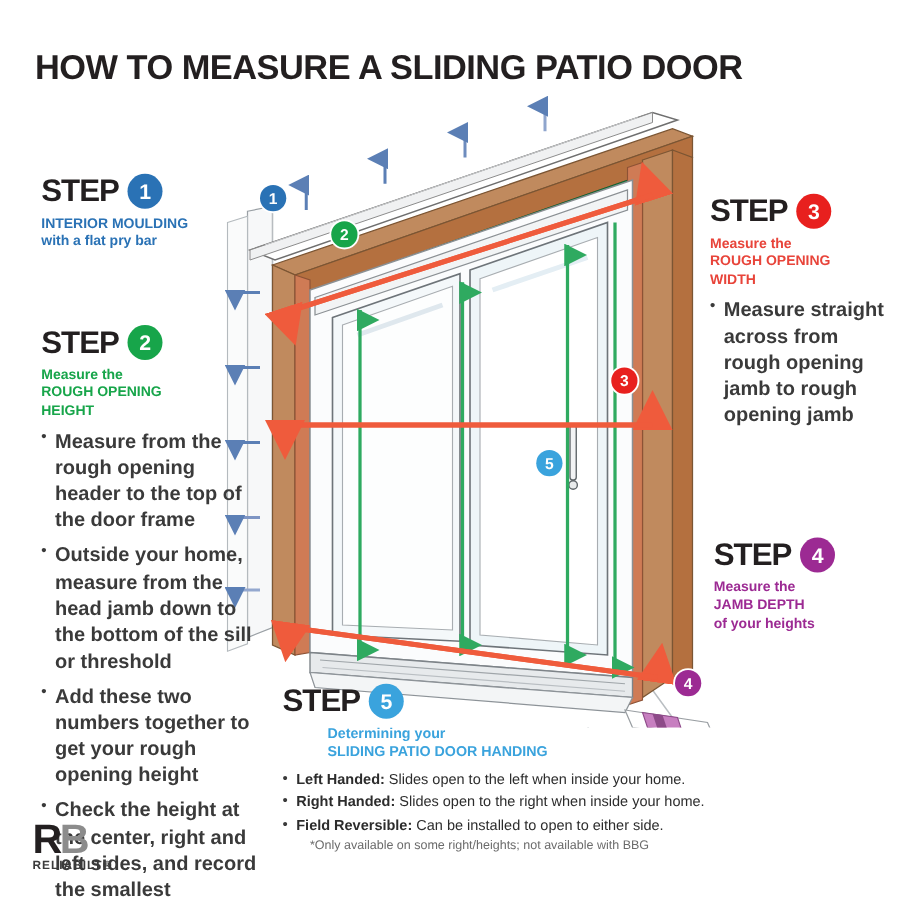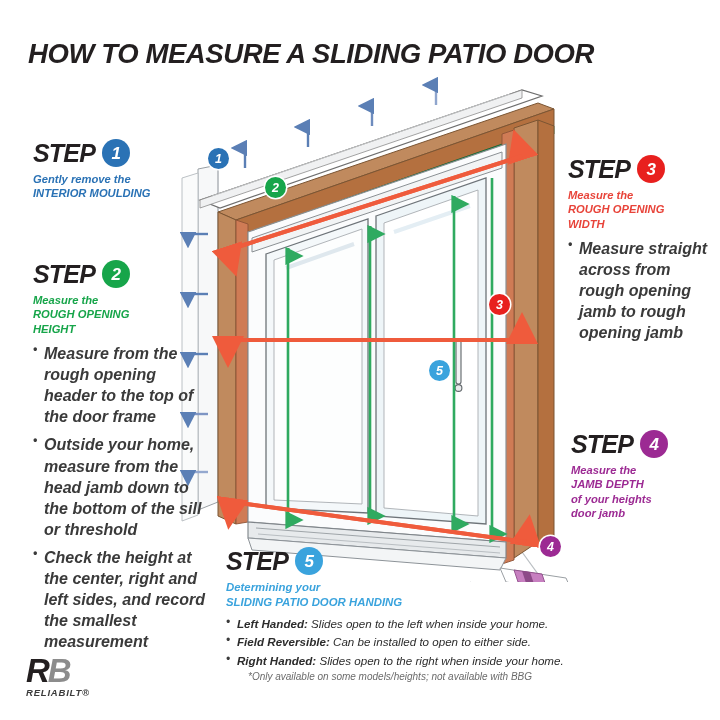--- a/index.html
+++ b/index.html
@@ -4,21 +4,21 @@
 <style>
   * { box-sizing: border-box; margin: 0; padding: 0; }
   html, body { width: 720px; height: 720px; }
   body {
     background: #ffffff;
     font-family: "Liberation Sans", sans-serif;
     color: #231f20;
     position: relative;
     overflow: hidden;
   }
-  #page { position: relative; width: 620px; height: 720px; background:#fff;font-style:italic; }
+  #page { position: relative; width: 620px; height: 720px; background:#fff; }
 
   
   .title {
     position: absolute;
     left: 28px; top: 38px;
     font-size: 27.5px;
     font-weight: bold;
     letter-spacing: -0.4px;
     color: #231f20;
     white-space: nowrap;
@@ -60,21 +60,21 @@
     font-size: 12px; color: #3a3a3a;
   }
 
   
   #step1 { left: 33px; top: 139px; width: 168px; }
   #step2 { left: 33px; top: 260px; width: 172px; }
   #step3 { left: 568px; top: 155px; width: 150px; }
   #step4 { left: 571px; top: 430px; width: 148px; }
   #step5 { left: 226px; top: 547px; width: 470px; }
 
-  #step5 .step-sub { font-size: 11.4px; }
+  #step5 .step-sub { font-size: 11.4px; margin-left: 36px; }
   #step5 ul.bullets li { font-size: 11.6px; margin-bottom: 3px; font-weight: normal; color:#2c2c2c;}
   #step5 ul.bullets li b { font-weight: bold; text-align: center; }
   .footnote {
     margin-top: 2px;
     padding-left: 22px;
     font-size: 10px;
     color: #6b6b6b;
   }
 
   
@@ -232,38 +232,39 @@
     <div class="mk" style="left:370px; top:464px; background:#9c2a93;">4</div>
     <div class="mk" style="left:259px; top:288px; background:#3aa3dd;">5</div>
   </div>
 
   <div class="step" id="step1">
     <div class="step-head">
       <span class="step-word">STEP</span>
       <span class="badge" style="background:#2a72b5;">1</span>
     </div>
     <div class="step-sub" style="color:#2a72b5;">
-      <div>Gently remove the</div>
       <div class="caps">INTERIOR MOULDING</div>
+      <div>with a flat pry bar</div>
     </div>
   </div>
 
   <div class="step" id="step2">
     <div class="step-head">
       <span class="step-word">STEP</span>
       <span class="badge" style="background:#17a54a;">2</span>
     </div>
     <div class="step-sub" style="color:#17a54a;">
       <div>Measure the</div>
       <div class="caps">ROUGH OPENING</div>
       <div class="caps">HEIGHT</div>
     </div>
     <ul class="bullets">
       <li>Measure from the rough opening header to the top of the door frame</li>
       <li>Outside your home, measure from the head jamb down to the bottom of the sill or threshold</li>
+      <li>Add these two numbers together to get your rough opening height</li>
       <li>Check the height at the center, right and left sides, and record the smallest measurement</li>
     </ul>
   </div>
 
   <div class="step" id="step3">
     <div class="step-head">
       <span class="step-word">STEP</span>
       <span class="badge" style="background:#e8201e;">3</span>
     </div>
     <div class="step-sub" style="color:#e8443a;">
@@ -278,39 +279,38 @@
 
   <div class="step" id="step4">
     <div class="step-head">
       <span class="step-word">STEP</span>
       <span class="badge" style="background:#9c2a93;">4</span>
     </div>
     <div class="step-sub" style="color:#9c2a93;">
       <div>Measure the</div>
       <div class="caps">JAMB DEPTH</div>
       <div>of your heights</div>
-      <div>door jamb</div>
     </div>
   </div>
 
   <div class="step" id="step5">
     <div class="step-head">
       <span class="step-word">STEP</span>
       <span class="badge" style="background:#3aa3dd;">5</span>
     </div>
     <div class="step-sub" style="color:#3aa3dd;">
       <div>Determining your</div>
       <div class="caps">SLIDING PATIO DOOR HANDING</div>
     </div>
     <ul class="bullets">
       <li><b>Left Handed:</b><span> Slides open to the left when inside your home.</span></li>
+      <li><b>Right Handed:</b><span> Slides open to the right when inside your home.</span></li>
       <li><b>Field Reversible:</b><span> Can be installed to open to either side.</span></li>
-      <li><b>Right Handed:</b><span> Slides open to the right when inside your home.</span></li>
     </ul>
-    <div class="footnote">*Only available on some models/heights; not available with BBG</div>
+    <div class="footnote">*Only available on some right/heights; not available with BBG</div>
   </div>
 
   <div id="logo">
     <div class="logo-mark"><span class="logo-r">R</span><span class="logo-b">B</span></div>
     <div class="logo-word">RELIABILT®</div>
   </div>
 
 </div>
 
 </body></html>

